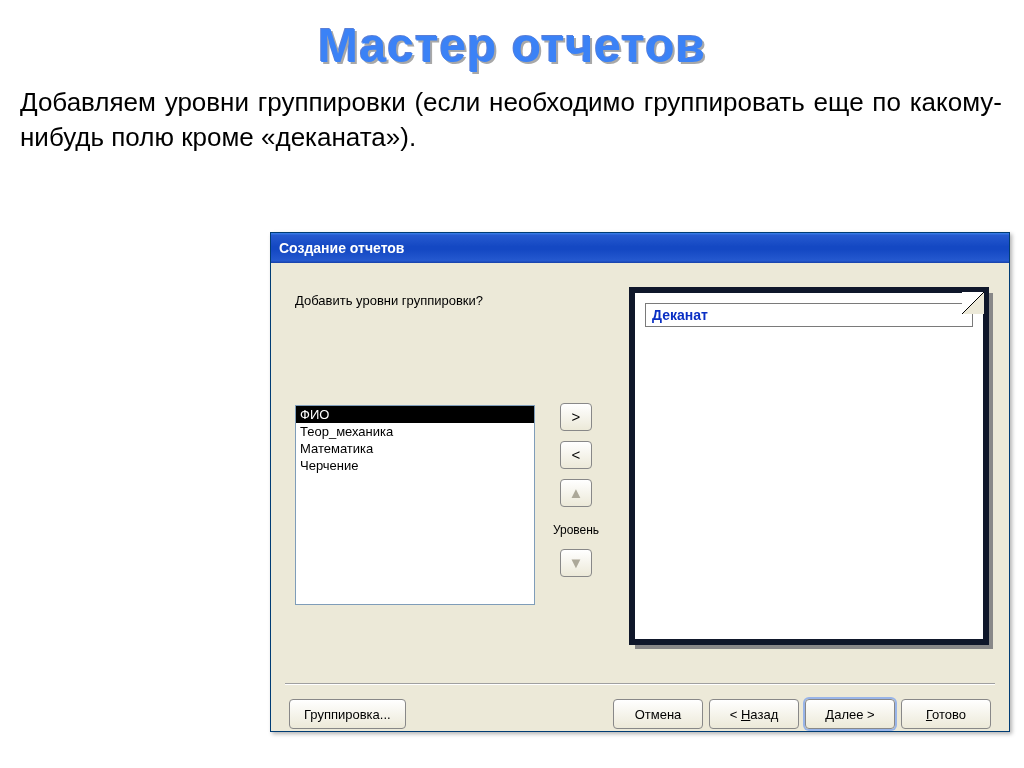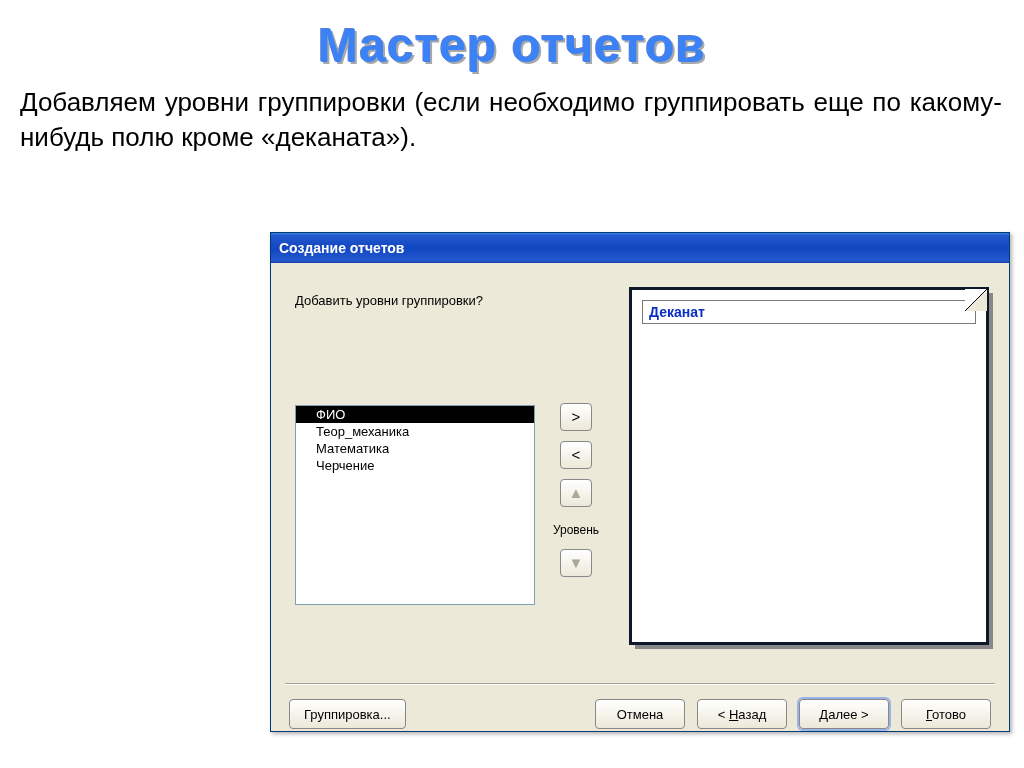--- a/index.html
+++ b/index.html
@@ -65,21 +65,21 @@
     position: absolute;
     left: 24px;
     top: 130px;
     width: 240px;
     height: 200px;
     background: #fff;
     border: 1px solid #7f9db9;
     overflow: auto;
   }
   .fields-list .item {
-    padding: 1px 20px;
+    padding: 1px 4px;
     font-size: 13px;
     white-space: nowrap;
   }
   .fields-list .item.selected {
     background: #000;
     color: #fff;
   }
   .btn-col {
     position: absolute;
     left: 280px;
@@ -119,21 +119,21 @@
   }
   .page-shadow {
     position: absolute;
     left: 6px; top: 6px; right: -4px; bottom: -4px;
     background: #888;
   }
   .page {
     position: absolute;
     left: 0; top: 0; right: 0; bottom: 0;
     background: #fff;
-    border: 3px solid #0f172a;
+    border: 6px solid #0f172a;
   }
   .page::before {
     content: "";
     position: absolute;
     right: -1px; top: -1px;
     width: 22px; height: 22px;
     background: linear-gradient(135deg, #fff 0 48%, #000 49% 51%, #ece9d8 52% 100%);
   }
   .group-header {
     margin: 10px 10px 0 10px;
@@ -157,21 +157,21 @@
     bottom: 58px;
     height: 2px;
     border-top: 1px solid #a0a0a0;
     border-bottom: 1px solid #fff;
   }
   .bottom-buttons {
     position: absolute;
     left: 18px; right: 18px; bottom: 14px;
     display: flex;
     align-items: center;
-    gap: 12px;
+    gap: 6px;
   }
   .spacer { flex: 1; }
   .dlg-btn {
     height: 30px;
     min-width: 90px;
     padding: 0 14px;
     background: linear-gradient(to bottom, #fff, #ece9d8);
     border: 1px solid #888;
     border-radius: 4px;
     font-family: Tahoma, sans-serif;

